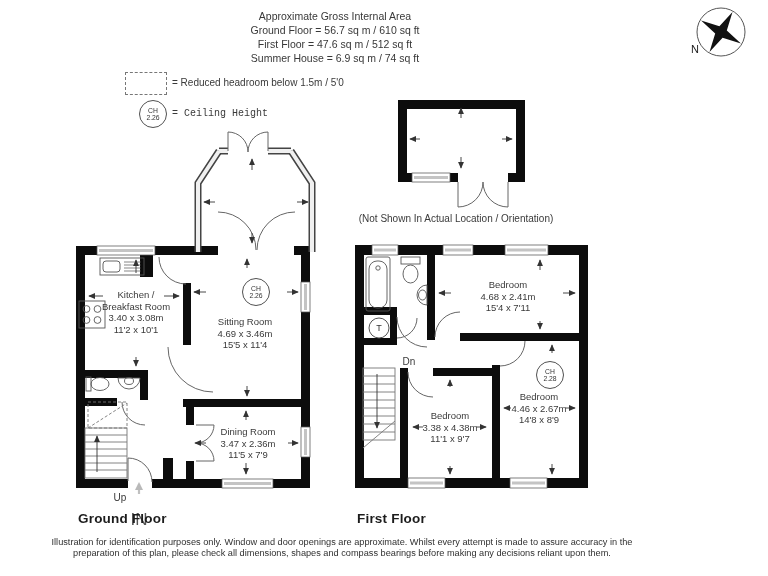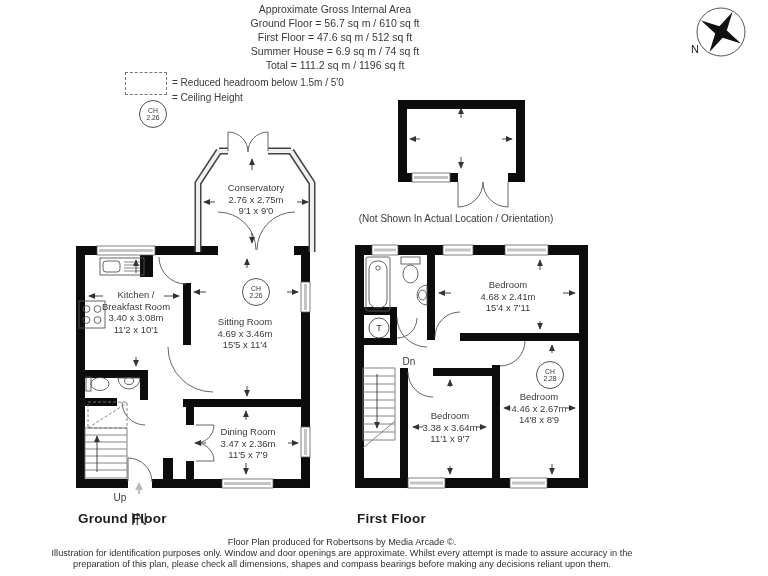--- a/index.html
+++ b/index.html
@@ -270,40 +270,34 @@
     <circle cx="721" cy="32" r="24" stroke="#555" stroke-width="1" fill="none"></circle>
     <polygon points="732.5,12.1 726.8,30.4 740.9,43.5 722.6,37.8 709.5,51.9 715.2,33.6 701.1,20.5 719.4,26.2" fill="#111"></polygon>
   </g>
 </svg>
 
 <div class="txt header center" style="left:335px;top:37px;">
   <div>Approximate Gross Internal Area</div>
   <div>Ground Floor = 56.7 sq m / 610 sq ft</div>
   <div>First Floor = 47.6 sq m / 512 sq ft</div>
   <div>Summer House = 6.9 sq m / 74 sq ft</div>
-  <div>Total = 111.2 sq m / 1196 sq ft</div>
 </div>
 
 <div class="dashed-box" style="left:125px;top:72px;width:40px;height:21px;"></div>
 <div class="txt small" style="left:172px;top:77px;">= Reduced headroom below 1.5m / 5'0</div>
 <div class="ch-badge" style="left:153px;top:114px;">
   <span>CH</span>
   <span>2.26</span>
 </div>
-<div class="txt small" style="left:172px;top:92px;">= Ceiling Height</div>
+<div class="txt small" style="left:172px;top:108px;font-family:Liberation Mono, monospace;">= Ceiling Height</div>
 
 <div class="txt" style="left:691px;top:43px;font-size:11px;color:#222;">N</div>
 
 <div class="txt small center" style="left:456px;top:218px;">(Not Shown In Actual Location / Orientation)</div>
 
-<div class="txt room-label center" style="left:256px;top:199px;">
-  <div>Conservatory</div>
-  <div>2.76 x 2.75m</div>
-  <div>9'1 x 9'0</div>
-</div>
 
 <div class="txt room-label center" style="left:136px;top:312px;">
   <div>Kitchen /</div>
   <div>Breakfast Room</div>
   <div>3.40 x 3.08m</div>
   <div>11'2 x 10'1</div>
 </div>
 
 <div class="ch-badge" style="left:256px;top:292px;">
   <span>CH</span>
@@ -325,39 +319,38 @@
 <div class="txt center" style="left:139px;top:520px;font-size:17px;color:#555;">IN</div>
 
 <div class="txt room-label center" style="left:508px;top:296px;">
   <div>Bedroom</div>
   <div>4.68 x 2.41m</div>
   <div>15'4 x 7'11</div>
 </div>
 
 <div class="txt room-label center" style="left:450px;top:427px;">
   <div>Bedroom</div>
-  <div>3.38 x 3.64m</div>
+  <div>3.38 x 4.38m</div>
   <div>11'1 x 9'7</div>
 </div>
 
 <div class="ch-badge" style="left:550px;top:375px;">
   <span>CH</span>
   <span>2.28</span>
 </div>
 <div class="txt room-label center" style="left:539px;top:408px;">
   <div>Bedroom</div>
   <div>4.46 x 2.67m</div>
   <div>14'8 x 8'9</div>
 </div>
 
 <div class="txt small center" style="left:381px;top:361px;margin-left:28px;">Dn</div>
 <div class="txt center" style="left:379px;top:328px;font-size:9px;color:#333;">T</div>
 
 <div class="txt floor-title" style="left:78px;top:511px;">Ground Floor</div>
 <div class="txt floor-title" style="left:357px;top:511px;text-align:center;">First Floor</div>
 
 <div class="txt footer" style="left:342px;top:537px;transform:translateX(-50%);">
-  <div>Floor Plan produced for Robertsons by Media Arcade ©.</div>
   <div>Illustration for identification purposes only. Window and door openings are approximate. Whilst every attempt is made to assure accuracy in the</div>
   <div>preparation of this plan, please check all dimensions, shapes and compass bearings before making any decisions reliant upon them.</div>
 </div>
 
 </div>
 
 </body></html>

